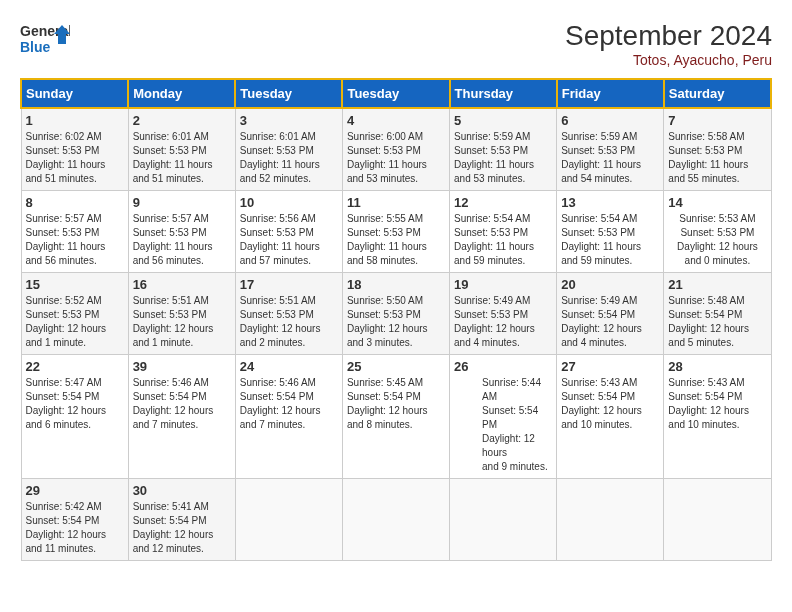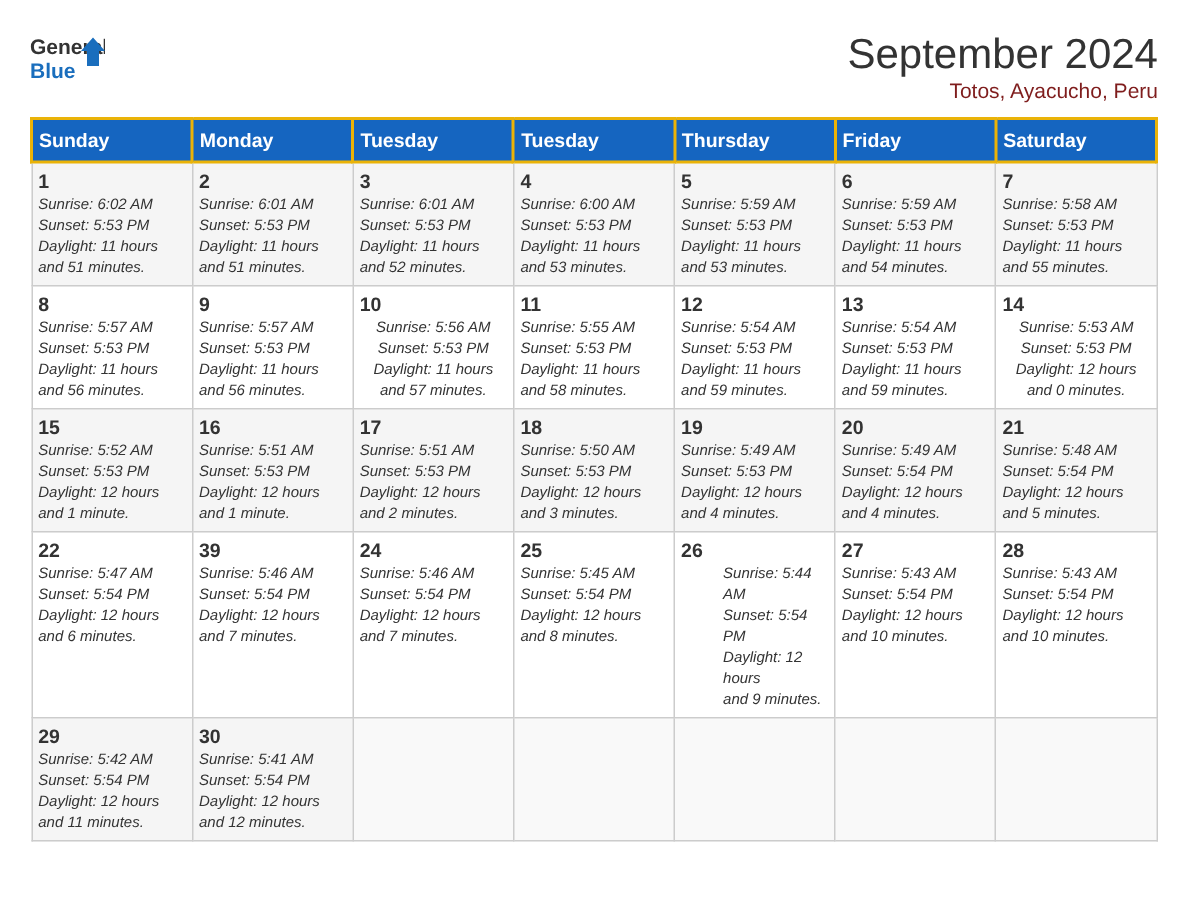--- a/index.html
+++ b/index.html
@@ -65,21 +65,20 @@
     .day-number {
       font-size: 13px;
       font-weight: bold;
       display: block;
       margin-bottom: 2px;
     }
     .day-info {
       font-size: 10px;
       line-height: 1.4;
       color: #333;
-      font-style: italic;
     }
     .empty-cell {
       background: #f9f9f9 !important;
     }
   </style>
 </head>
 <body>
 
 <div class="header-area">
   <div class="logo">
@@ -169,21 +168,21 @@
         </td>
         <td>
           <span class="day-number">9</span>
           <div class="day-info" style="white-space: pre-line;">Sunrise: 5:57 AM
 Sunset: 5:53 PM
 Daylight: 11 hours
 and 56 minutes.</div>
         </td>
         <td>
           <span class="day-number">10</span>
-          <div class="day-info" style="white-space: pre-line; text-align: center;">Sunrise: 5:56 AM
+          <div class="day-info" style="white-space: pre-line;">Sunrise: 5:56 AM
 Sunset: 5:53 PM
 Daylight: 11 hours
 and 57 minutes.</div>
         </td>
         <td>
           <span class="day-number">11</span>
           <div class="day-info" style="white-space: pre-line;">Sunrise: 5:55 AM
 Sunset: 5:53 PM
 Daylight: 11 hours
 and 58 minutes.</div>

